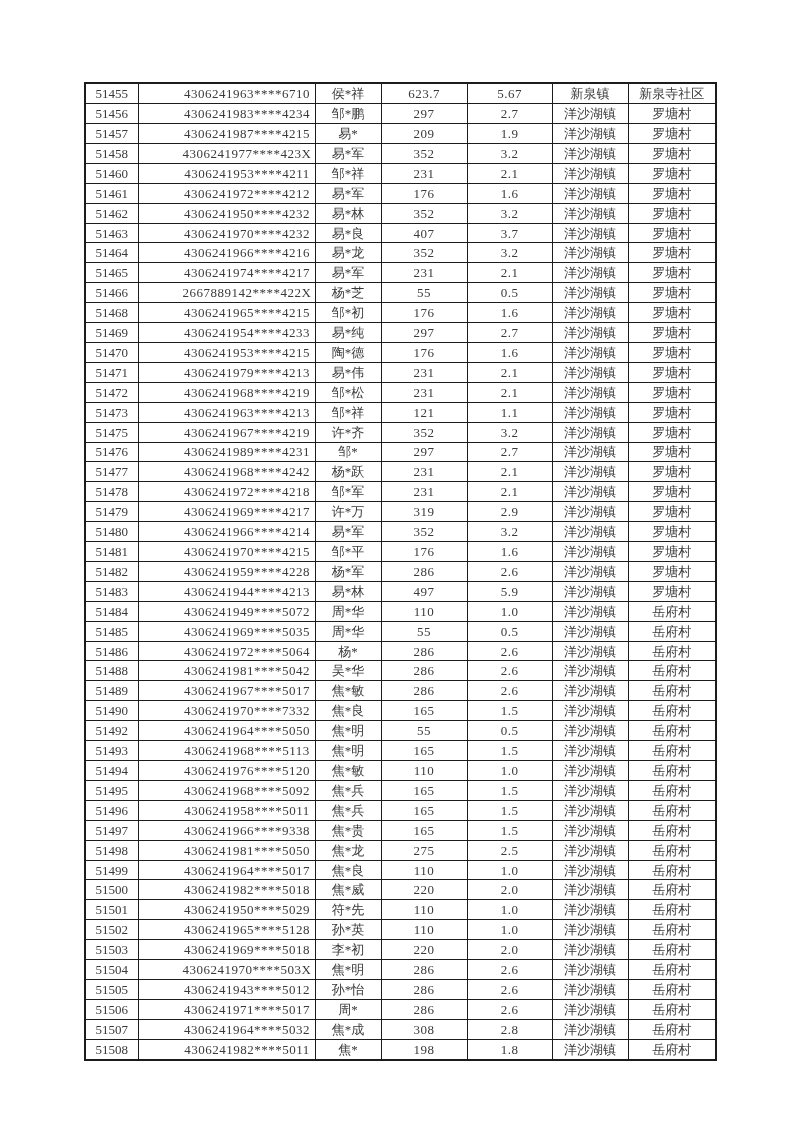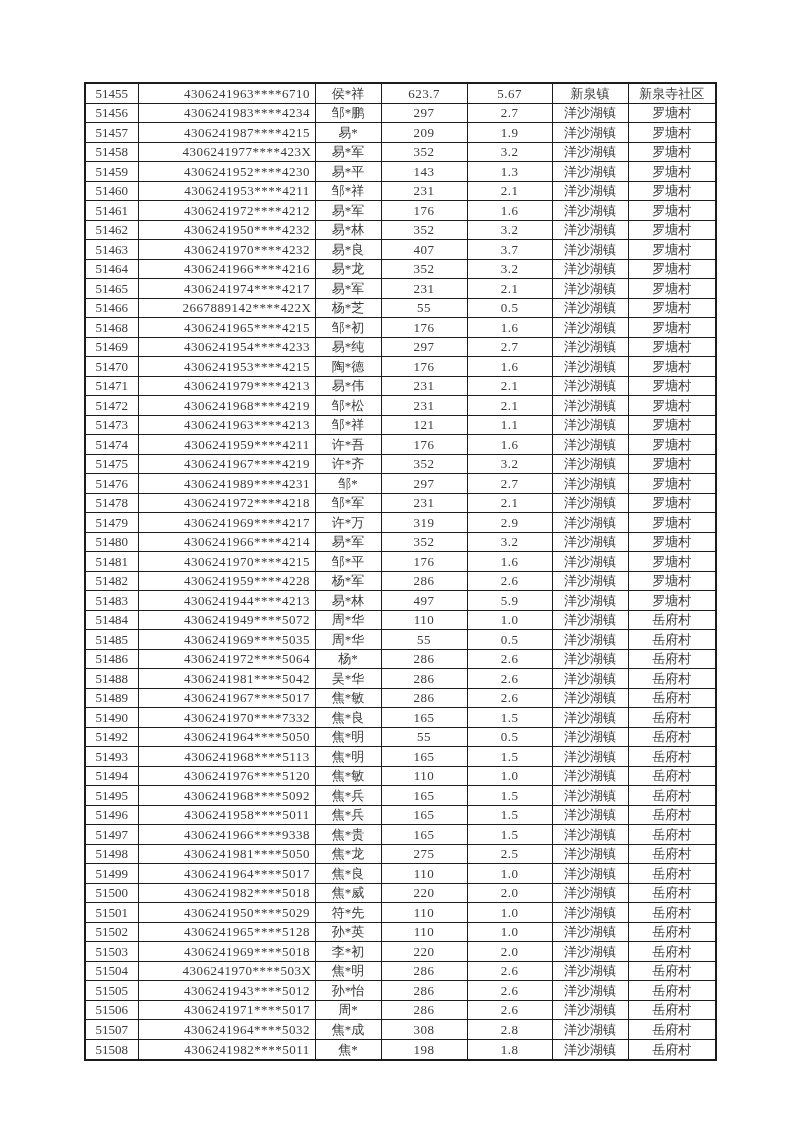--- a/index.html
+++ b/index.html
@@ -83,29 +83,20 @@
         <tr>
           <td class="col-0">51458</td>
           <td class="col-1">4306241977****423X</td>
           <td class="col-2">易*军</td>
           <td class="col-3">352</td>
           <td class="col-4">3.2</td>
           <td class="col-5">洋沙湖镇</td>
           <td class="col-6">罗塘村</td>
         </tr>
         <tr>
-          <td class="col-0">51459</td>
-          <td class="col-1">4306241952****4230</td>
-          <td class="col-2">易*平</td>
-          <td class="col-3">143</td>
-          <td class="col-4">1.3</td>
-          <td class="col-5">洋沙湖镇</td>
-          <td class="col-6">罗塘村</td>
-        </tr>
-        <tr>
           <td class="col-0">51460</td>
           <td class="col-1">4306241953****4211</td>
           <td class="col-2">邹*祥</td>
           <td class="col-3">231</td>
           <td class="col-4">2.1</td>
           <td class="col-5">洋沙湖镇</td>
           <td class="col-6">罗塘村</td>
         </tr>
         <tr>
           <td class="col-0">51461</td>
@@ -209,47 +200,47 @@
         <tr>
           <td class="col-0">51473</td>
           <td class="col-1">4306241963****4213</td>
           <td class="col-2">邹*祥</td>
           <td class="col-3">121</td>
           <td class="col-4">1.1</td>
           <td class="col-5">洋沙湖镇</td>
           <td class="col-6">罗塘村</td>
         </tr>
         <tr>
-          <td class="col-0">51474</td>
-          <td class="col-1">4306241959****4211</td>
-          <td class="col-2">许*吾</td>
-          <td class="col-3">176</td>
-          <td class="col-4">1.6</td>
-          <td class="col-5">洋沙湖镇</td>
-          <td class="col-6">罗塘村</td>
-        </tr>
-        <tr>
           <td class="col-0">51475</td>
           <td class="col-1">4306241967****4219</td>
           <td class="col-2">许*齐</td>
           <td class="col-3">352</td>
           <td class="col-4">3.2</td>
           <td class="col-5">洋沙湖镇</td>
           <td class="col-6">罗塘村</td>
         </tr>
         <tr>
           <td class="col-0">51476</td>
           <td class="col-1">4306241989****4231</td>
           <td class="col-2">邹*</td>
           <td class="col-3">297</td>
           <td class="col-4">2.7</td>
           <td class="col-5">洋沙湖镇</td>
           <td class="col-6">罗塘村</td>
         </tr>
         <tr>
+          <td class="col-0">51477</td>
+          <td class="col-1">4306241968****4242</td>
+          <td class="col-2">杨*跃</td>
+          <td class="col-3">231</td>
+          <td class="col-4">2.1</td>
+          <td class="col-5">洋沙湖镇</td>
+          <td class="col-6">罗塘村</td>
+        </tr>
+        <tr>
           <td class="col-0">51478</td>
           <td class="col-1">4306241972****4218</td>
           <td class="col-2">邹*军</td>
           <td class="col-3">231</td>
           <td class="col-4">2.1</td>
           <td class="col-5">洋沙湖镇</td>
           <td class="col-6">罗塘村</td>
         </tr>
         <tr>
           <td class="col-0">51479</td>

